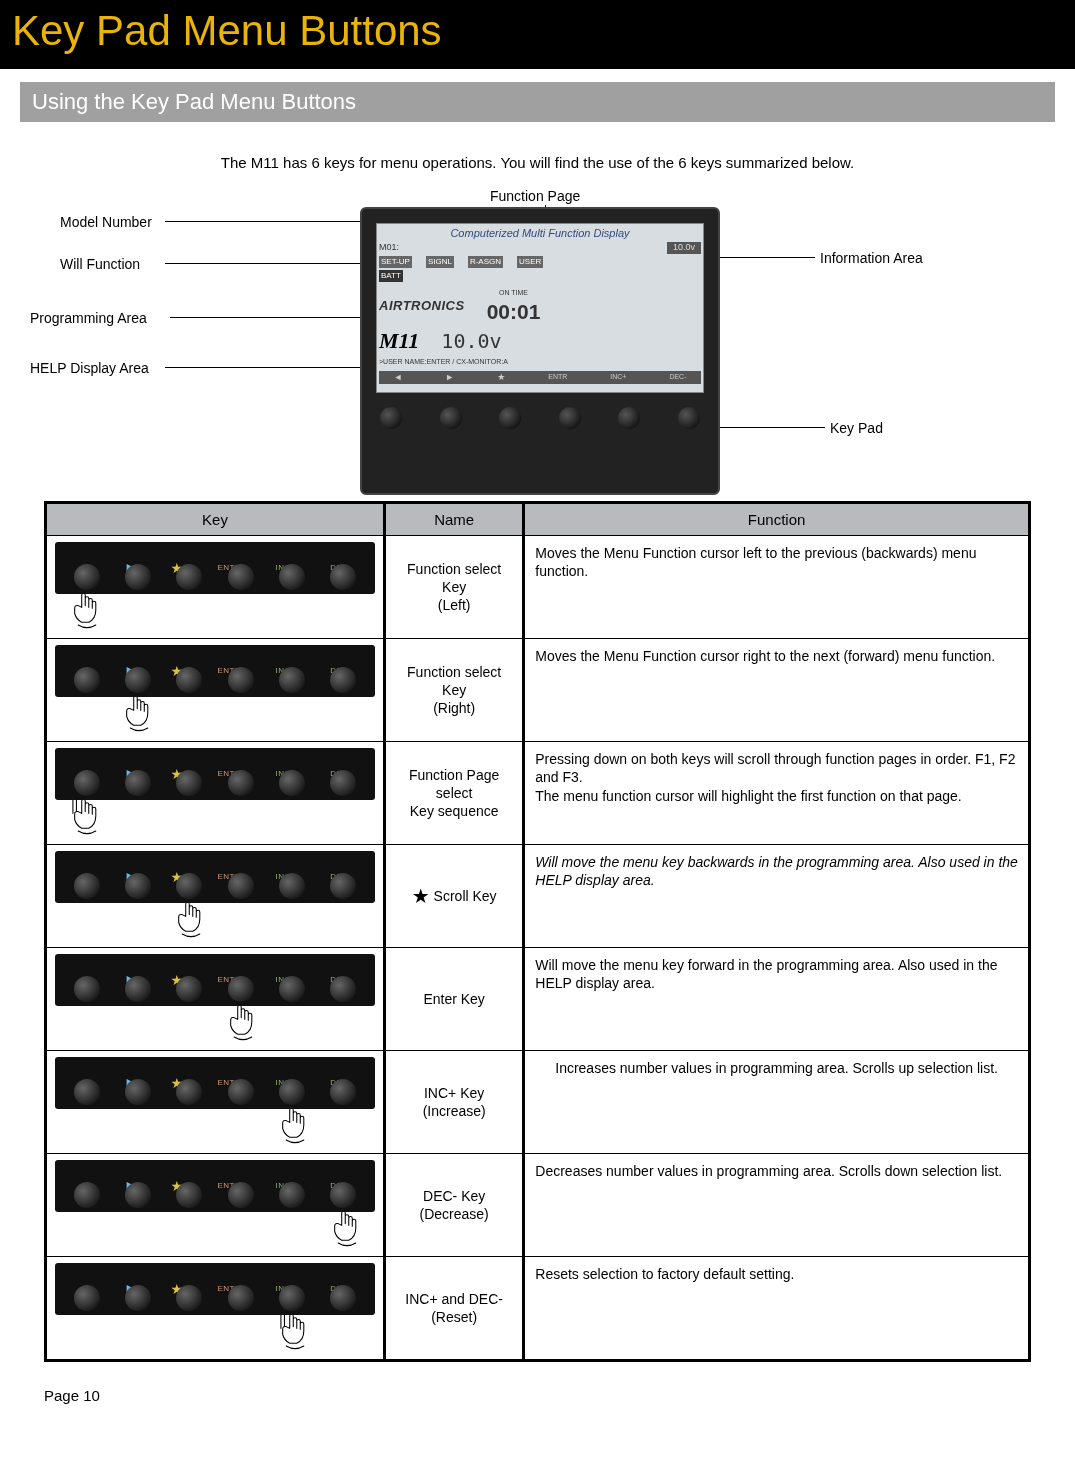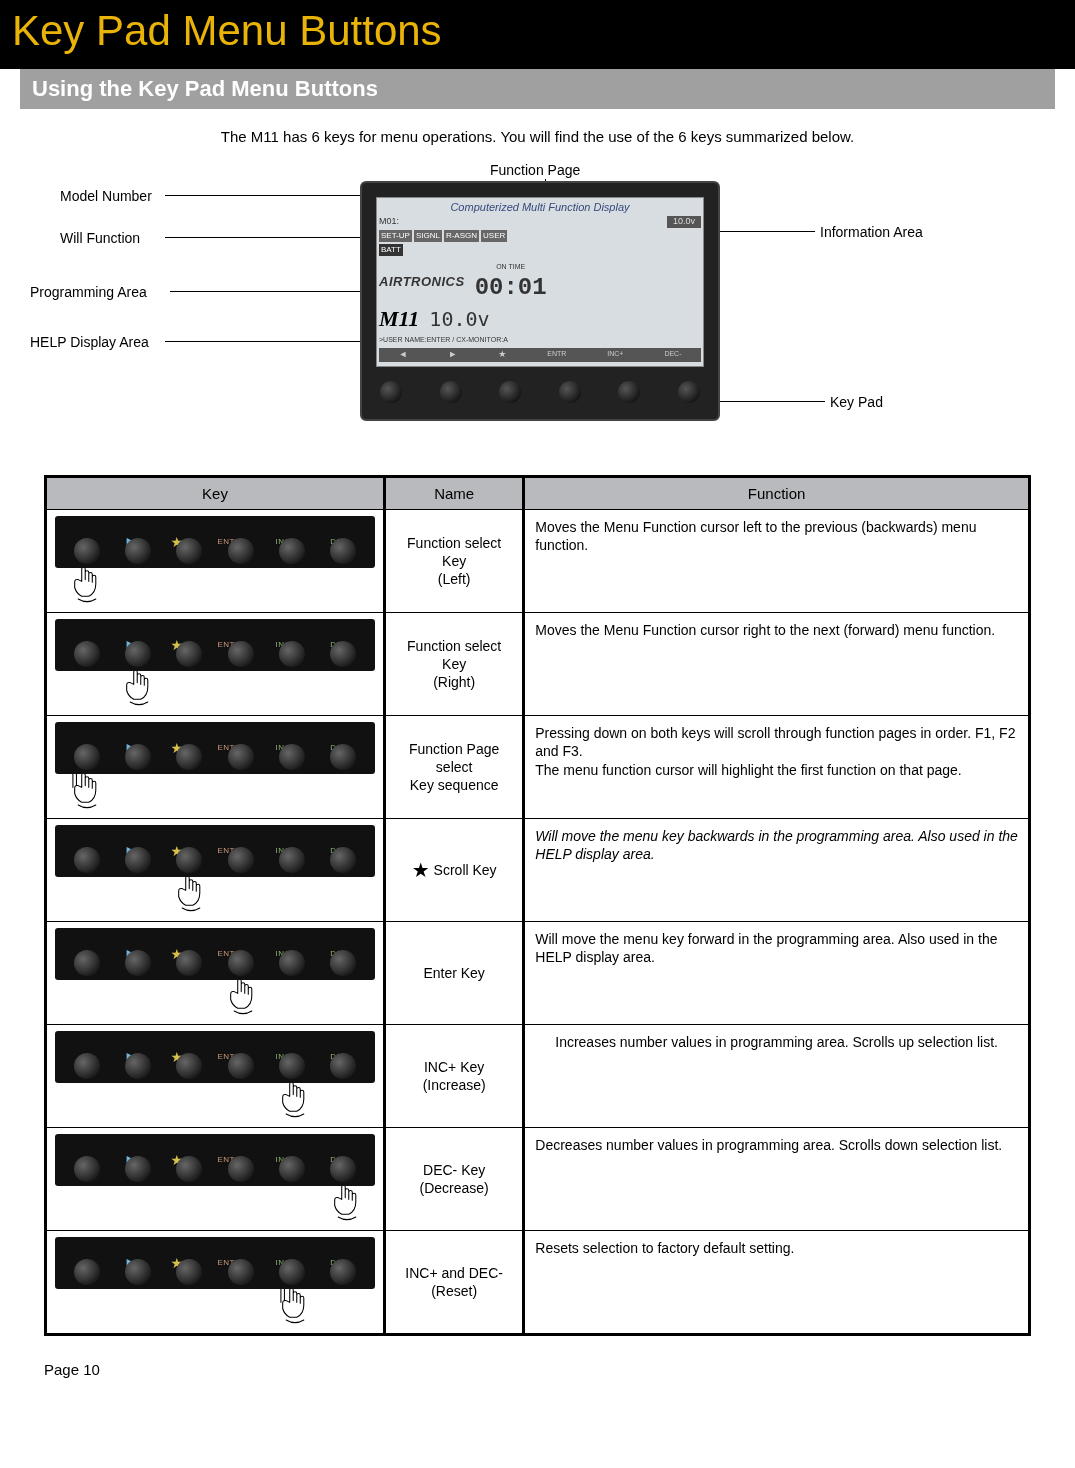--- a/index.html
+++ b/index.html
@@ -1,25 +1,25 @@
 <!DOCTYPE html>
 <html><head>
 <meta charset="utf-8">
 <style>
 *{box-sizing:border-box;margin:0;padding:0}
 body{font-family:Arial,Helvetica,sans-serif;background:#fff;color:#000;width:1075px;margin:0 auto;font-size:14px;line-height:1.3}
 .title-bar{background:#000;color:#eab308;font-size:42px;padding:4px 12px 10px;font-weight:400}
-.section-bar{background:#a0a0a0;color:#fff;font-size:22px;font-weight:700;padding:6px 12px;margin:0 20px}
+.section-bar{background:#a0a0a0;color:#fff;font-size:22px;font-weight:400;padding:6px 12px;margin:13px 20px}
 .intro{text-align:center;padding:18px 40px;font-size:15px}
 .diagram{position:relative;height:300px;margin:0 30px}
 .diagram .lbl{position:absolute;font-size:14px;white-space:nowrap}
-.screen-box{position:absolute;left:330px;top:16px;width:360px;height:240px;background:#222;border:2px solid #444;border-radius:6px}
+.screen-box{position:absolute;left:330px;top:16px;width:360px;height:288px;background:#222;border:2px solid #444;border-radius:6px}
 .screen-inner{margin:14px;height:170px;background:#d8dde2;border:1px solid #888;font-size:9px;color:#333;padding:2px}
 .screen-inner .banner{color:#344a7a;font-style:italic;font-size:11px;text-align:center}
-.screen-inner .row{display:flex;gap:2px;margin-top:2px}
+.screen-inner .row{display:flex;gap:14px;margin-top:2px}
 .tag{background:#666;color:#fff;font-size:8px;padding:1px 2px}
 .big{font-family:serif;font-style:italic;font-weight:900;font-size:22px;color:#000}
 .button-row{display:flex;justify-content:space-between;padding:0 18px}
 .pad-btn{width:22px;height:22px;border-radius:50%;background:radial-gradient(circle at 35% 35%,#555,#000)}
 .leader{position:absolute;background:#000}
 .tbl-wrap{margin:10px 44px 0}
 table{width:100%;border-collapse:collapse}
 thead td{background:#b8babd;border:1px solid #000;border-top:3px solid #000;text-align:center;padding:6px;font-size:15px}
 thead td:first-child,thead td:last-child,tbody tr td:first-child,tbody tr td:last-child{border-left:3px solid #000;border-right:3px solid #000}
 tbody td{border:1px solid #000;vertical-align:top;padding:8px 10px}
@@ -81,21 +81,21 @@
         <span class="tag">R-ASGN</span>
         <span class="tag">USER</span>
       </div>
       <div class="row">
           <span class="tag" style="background:#333">BATT</span>
         </div>
       <div class="row" style="align-items:center;margin-top:6px">
         <span style="font-style:italic;font-weight:900;font-size:13px;letter-spacing:.5px">AIRTRONICS</span>
         <span style="margin-left:8px;text-align:center">
           <div style="font-size:7px">ON TIME</div>
-          <div style="font-family:Liberation Mono, monospace;font-size:24px;font-weight:700">00:01</div>
+          <div style="font-family:Liberation Sans, sans-serif;font-size:21px;font-weight:700">00:01</div>
         </span>
       </div>
       <div class="row" style="align-items:baseline">
         <span class="big">M11</span>
         <span style="font-family:monospace;font-size:20px;margin-left:8px">10.0v</span>
       </div>
       <div style="font-size:7px;margin-top:2px">&gt;USER NAME:ENTER / CX-MONITOR:A</div>
       <div class="row" style="justify-content:space-around;background:#555;color:#ccc;margin-top:4px;padding:1px 0">
         <span>◄</span>
           <span>►</span>

